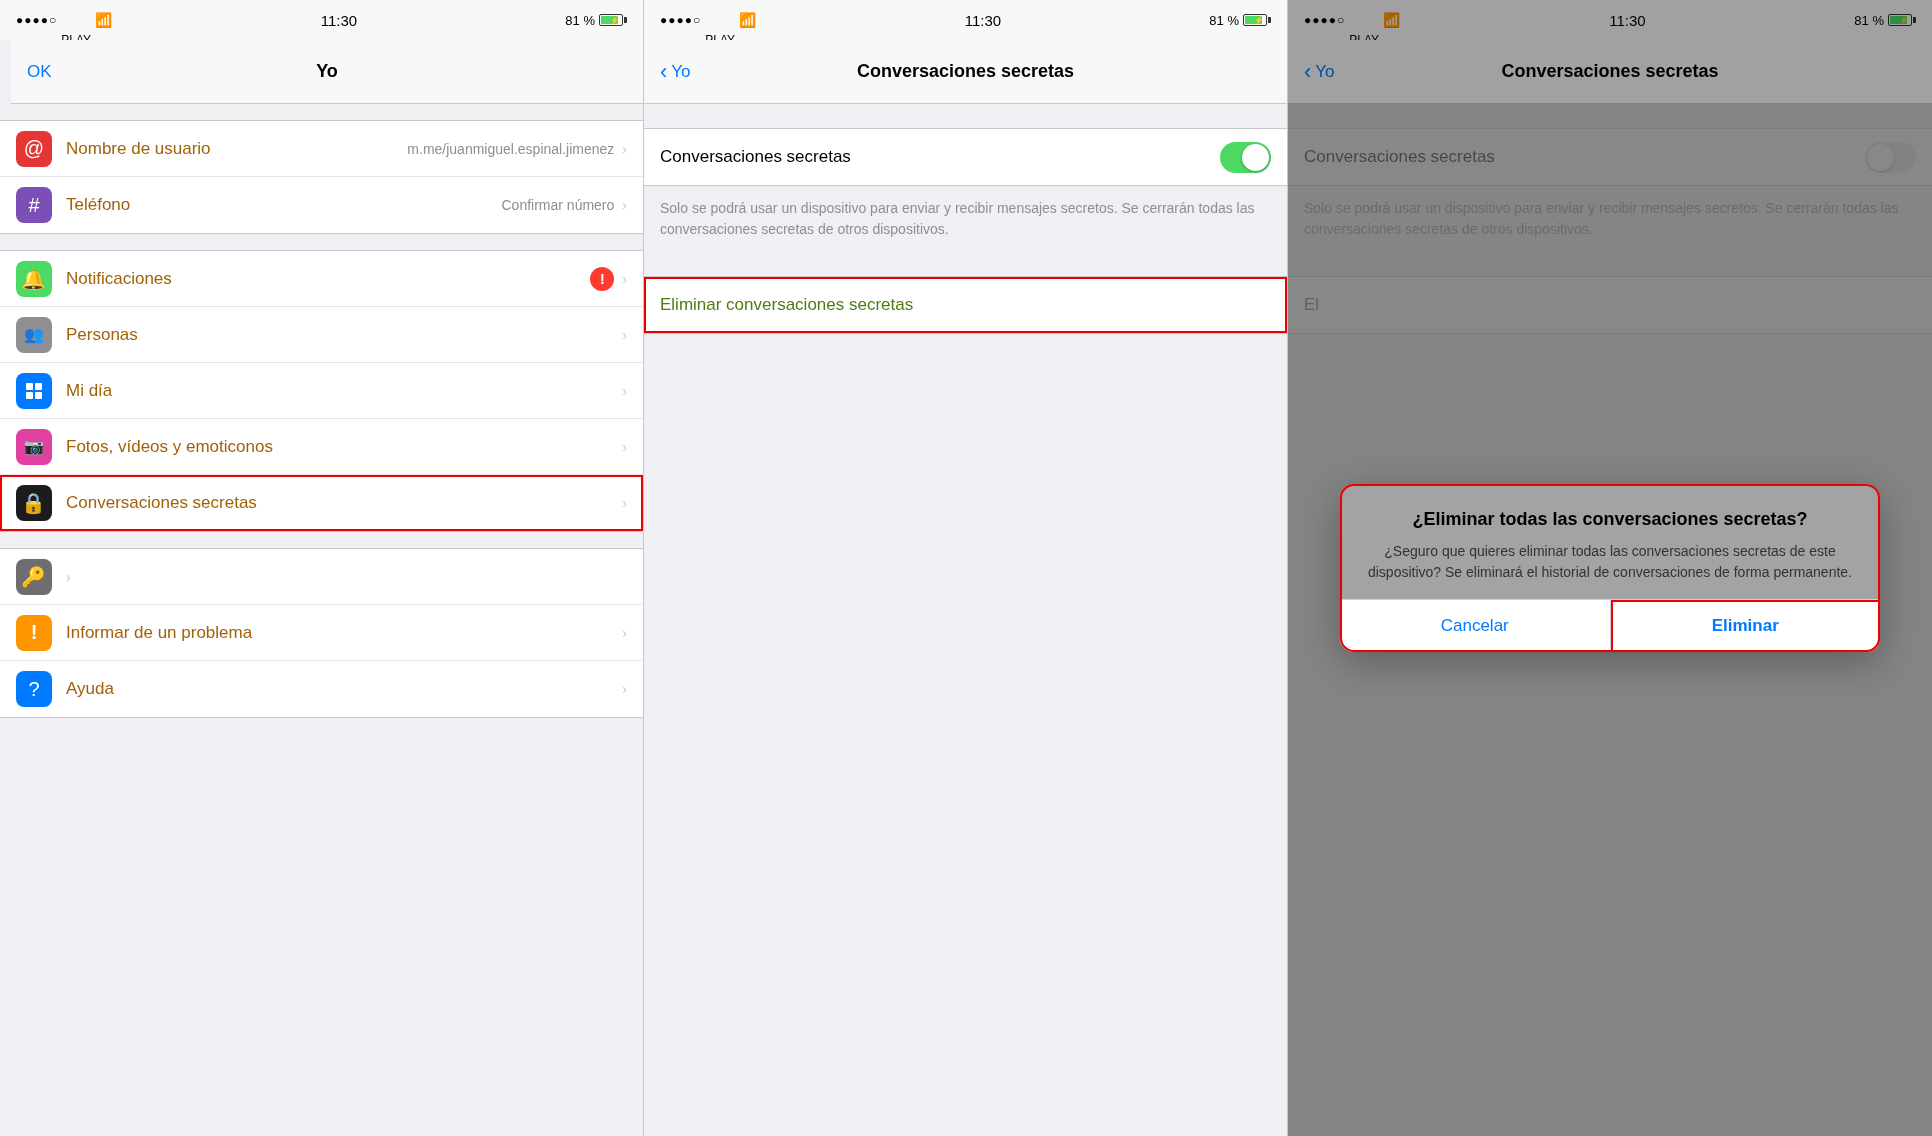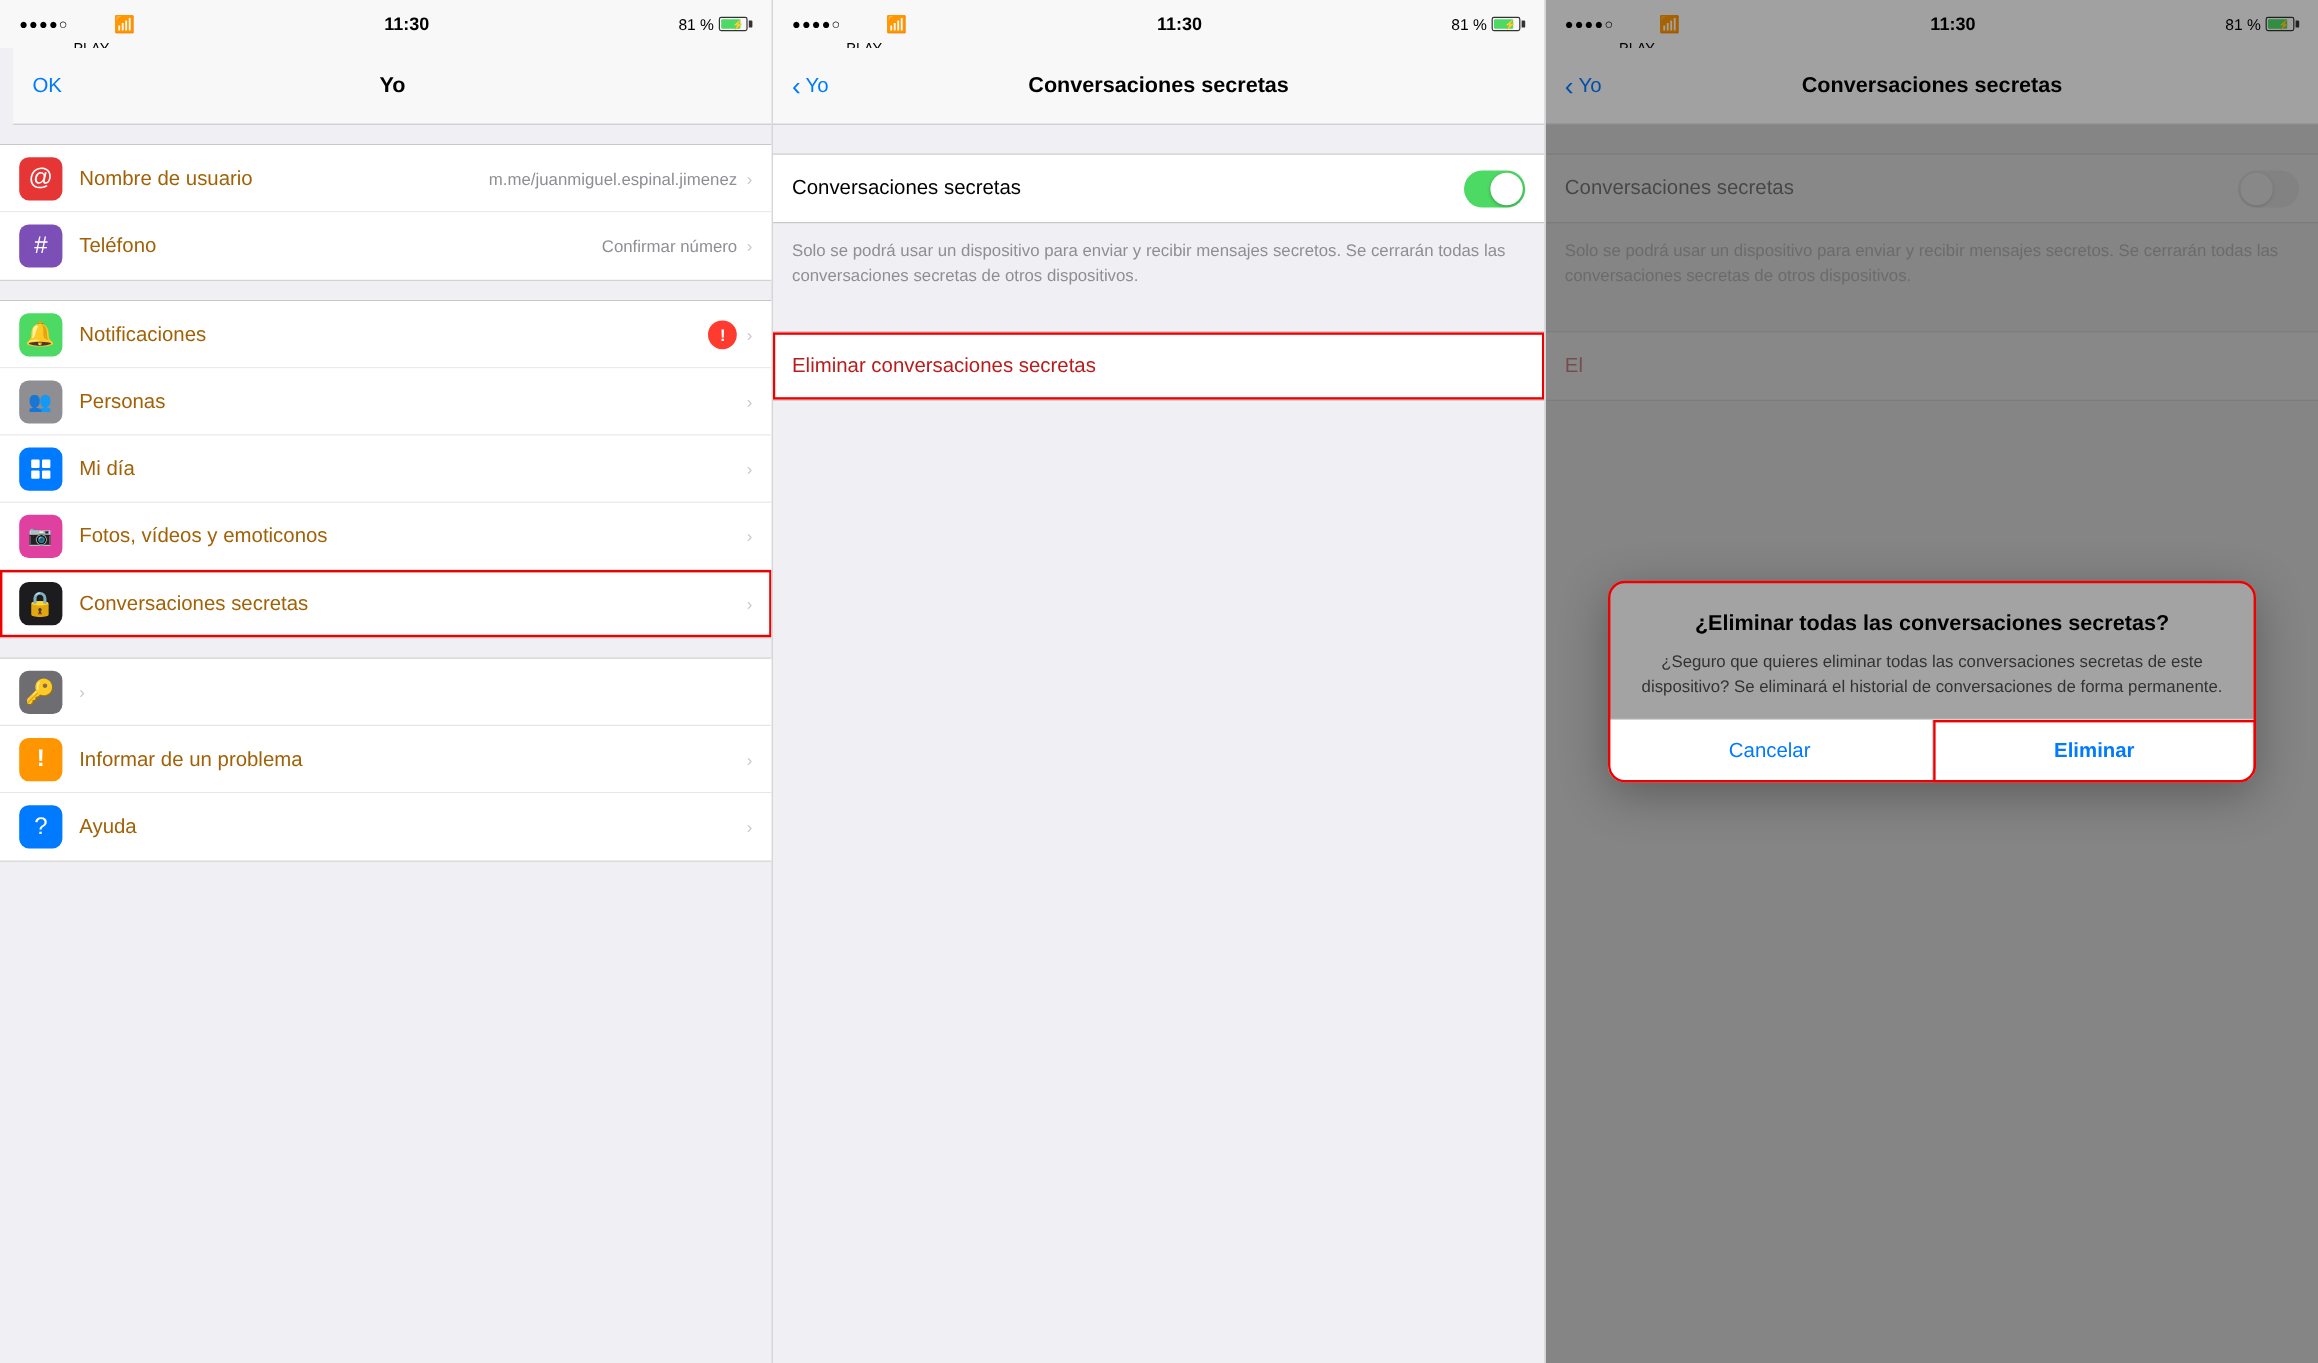--- a/index.html
+++ b/index.html
@@ -33,21 +33,21 @@
       justify-content: space-between;
       padding: 0 16px;
       font-size: 14px;
       font-weight: 500;
       color: #000;
     }
     .status-left { display: flex; align-items: center; gap: 4px; }
     .status-dots { letter-spacing: 1px; font-size: 12px; }
     .status-signal { font-size: 12px; margin-top: 40px; }
     .status-wifi { font-size: 14px; }
-    .status-center { font-weight: 700; font-size: 15px; }
+    .status-center { font-weight: 400; font-size: 15px; }
     .status-right { display: flex; align-items: center; gap: 4px; font-size: 13px; }
     .battery-icon {
       display: inline-flex;
       align-items: center;
       gap: 1px;
     }
     .battery-body {
       width: 24px;
       height: 12px;
       border: 1.5px solid #333;
@@ -242,21 +242,21 @@
     .action-row {
       display: flex;
       align-items: center;
       height: 56px;
       padding: 0 16px;
       background: #fff;
       cursor: pointer;
     }
     .action-label {
       font-size: 17px;
-      color: #b91c1c;
+      color: #4d7c0f;
       flex: 1;
     }
 
     
     .overlay {
       position: absolute;
       top: 0; left: 0; right: 0; bottom: 0;
       background: rgba(0,0,0,0.35);
       display: flex;
       align-items: center;

